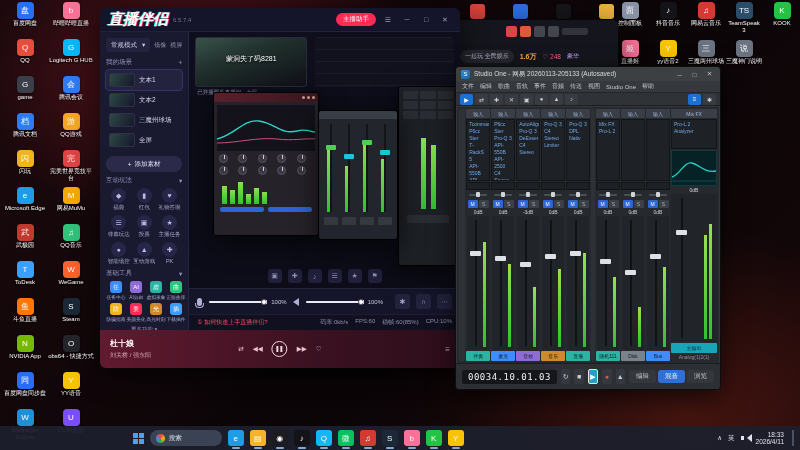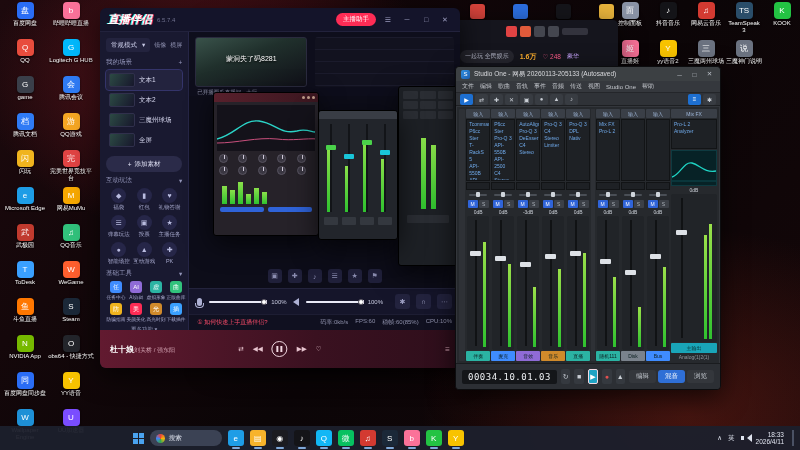--- a/index.html
+++ b/index.html
@@ -29,21 +29,21 @@
 .gbar{width:26px;height:7px;background:#33333d;border-radius:2px}
 .f-badges{position:absolute;left:248px;top:30px;display:flex;gap:6px;align-items:center}
 .f-tag{font-size:6px;color:#b9bccc;background:#26262e;padding:2px 5px;border-radius:7px;white-space:nowrap}
 .f-view{font-size:7px;font-weight:bold;color:#ffb02e}
 .f-likes{font-size:6.5px;color:#ff5c8a}
 .f-rank{font-size:6px;color:#c9a7ff}
 .f-line{position:absolute;left:250px;top:48px;width:150px;height:6px;background:#22222b;border-radius:2px}
 
 .wa{left:100px;top:8px;width:360px;height:360px;background:#14142a;z-index:10;display:flex;flex-direction:column}
 .wa-hd{height:24px;display:flex;align-items:center;padding:0 8px;gap:5px;border-bottom:1px solid #22223c}
-.logo{font-size:11px;font-weight:bold;font-style:italic;color:#fff;text-shadow:1px 0 0 #fe2c55,-1px 0 0 #25f4ee}
+.logo{font-size:15px;font-weight:bold;font-style:italic;color:#fff;text-shadow:1px 0 0 #fe2c55,-1px 0 0 #25f4ee}
 .ver{font-size:6px;color:#70718f}
 .wa-hd .sp{flex:1}
 .pill-red{background:#fe2c55;color:#fff;font-size:6.5px;padding:2px 7px;border-radius:8px;white-space:nowrap}
 .hic{width:14px;height:14px;display:flex;align-items:center;justify-content:center;font-size:7px;color:#9a9bbd}
 .wa-body{height:298px;display:flex}
 .sb{width:118px;background:#191930;border-right:1px solid #252545;padding:6px;overflow:hidden}
 .mode-row{display:flex;gap:4px;align-items:center;margin-bottom:6px}
 .mode-pill{flex:1;height:14px;background:#23233e;border-radius:3px;font-size:6.5px;color:#c9cbe6;display:flex;align-items:center;justify-content:space-between;padding:0 5px}
 .mode-mini{font-size:6px;color:#8d8fae}
 .sec-hdr{display:flex;justify-content:space-between;align-items:center;font-size:6.5px;color:#9496ba;margin:4px 0 3px}
@@ -78,21 +78,21 @@
 .slider .fill{height:100%;width:100%;background:#e9eaf6;border-radius:1px}
 .slider .knob{position:absolute;right:-2px;top:-2px;width:6px;height:6px;border-radius:50%;background:#fff}
 .pct{font-size:6px;color:#c6c8de}
 .ctrl-sp{flex:1}
 .ctrl-btn{width:15px;height:15px;border-radius:3px;background:#23233e;color:#9d9fc2;font-size:7px;display:flex;align-items:center;justify-content:center}
 .wa-status{height:16px;background:#101020;border-top:1px solid #1d1d33;display:flex;align-items:center;justify-content:space-between;padding:0 8px}
 .tip{font-size:6px;color:#ff4d6a;white-space:nowrap}
 .stats{display:flex;gap:7px}
 .stats span{font-size:6px;color:#8d8fa9;white-space:nowrap}
 .wa-player{height:38px;background:linear-gradient(90deg,#621a30,#3a1120 60%,#2e0e1b);border-radius:0 0 6px 6px;display:flex;align-items:center;padding:0 10px;position:relative}
-.song-box{display:flex;flex-direction:row}
+.song-box{display:flex;flex-direction:column}
 .song{font-size:8px;font-weight:bold;color:#fff}
 .artist{font-size:6px;color:#d8a9b8;margin-top:2px}
 .pctrls{position:absolute;left:50%;transform:translateX(-50%);display:flex;align-items:center;gap:9px;color:#f2d9e2}
 .pctrls .g{font-size:6.5px;color:#e7c4cf}
 .play{width:16px;height:16px;border-radius:50%;border:1px solid #f2d9e2;display:flex;align-items:center;justify-content:center;gap:2px}
 .play i{width:2px;height:6px;background:#f2d9e2;display:block}
 .plist{position:absolute;right:10px;font-size:8px;color:#d8a9b8}
 
 .p1{left:213px;top:92px;width:106px;height:144px;background:#262229;border:1px solid #000;border-radius:3px;z-index:14}
 .p1-tb{height:9px;background:linear-gradient(90deg,#58202c,#3a161f);border-radius:3px 3px 0 0;display:flex;align-items:center;justify-content:flex-end;gap:2px;padding:0 3px}

